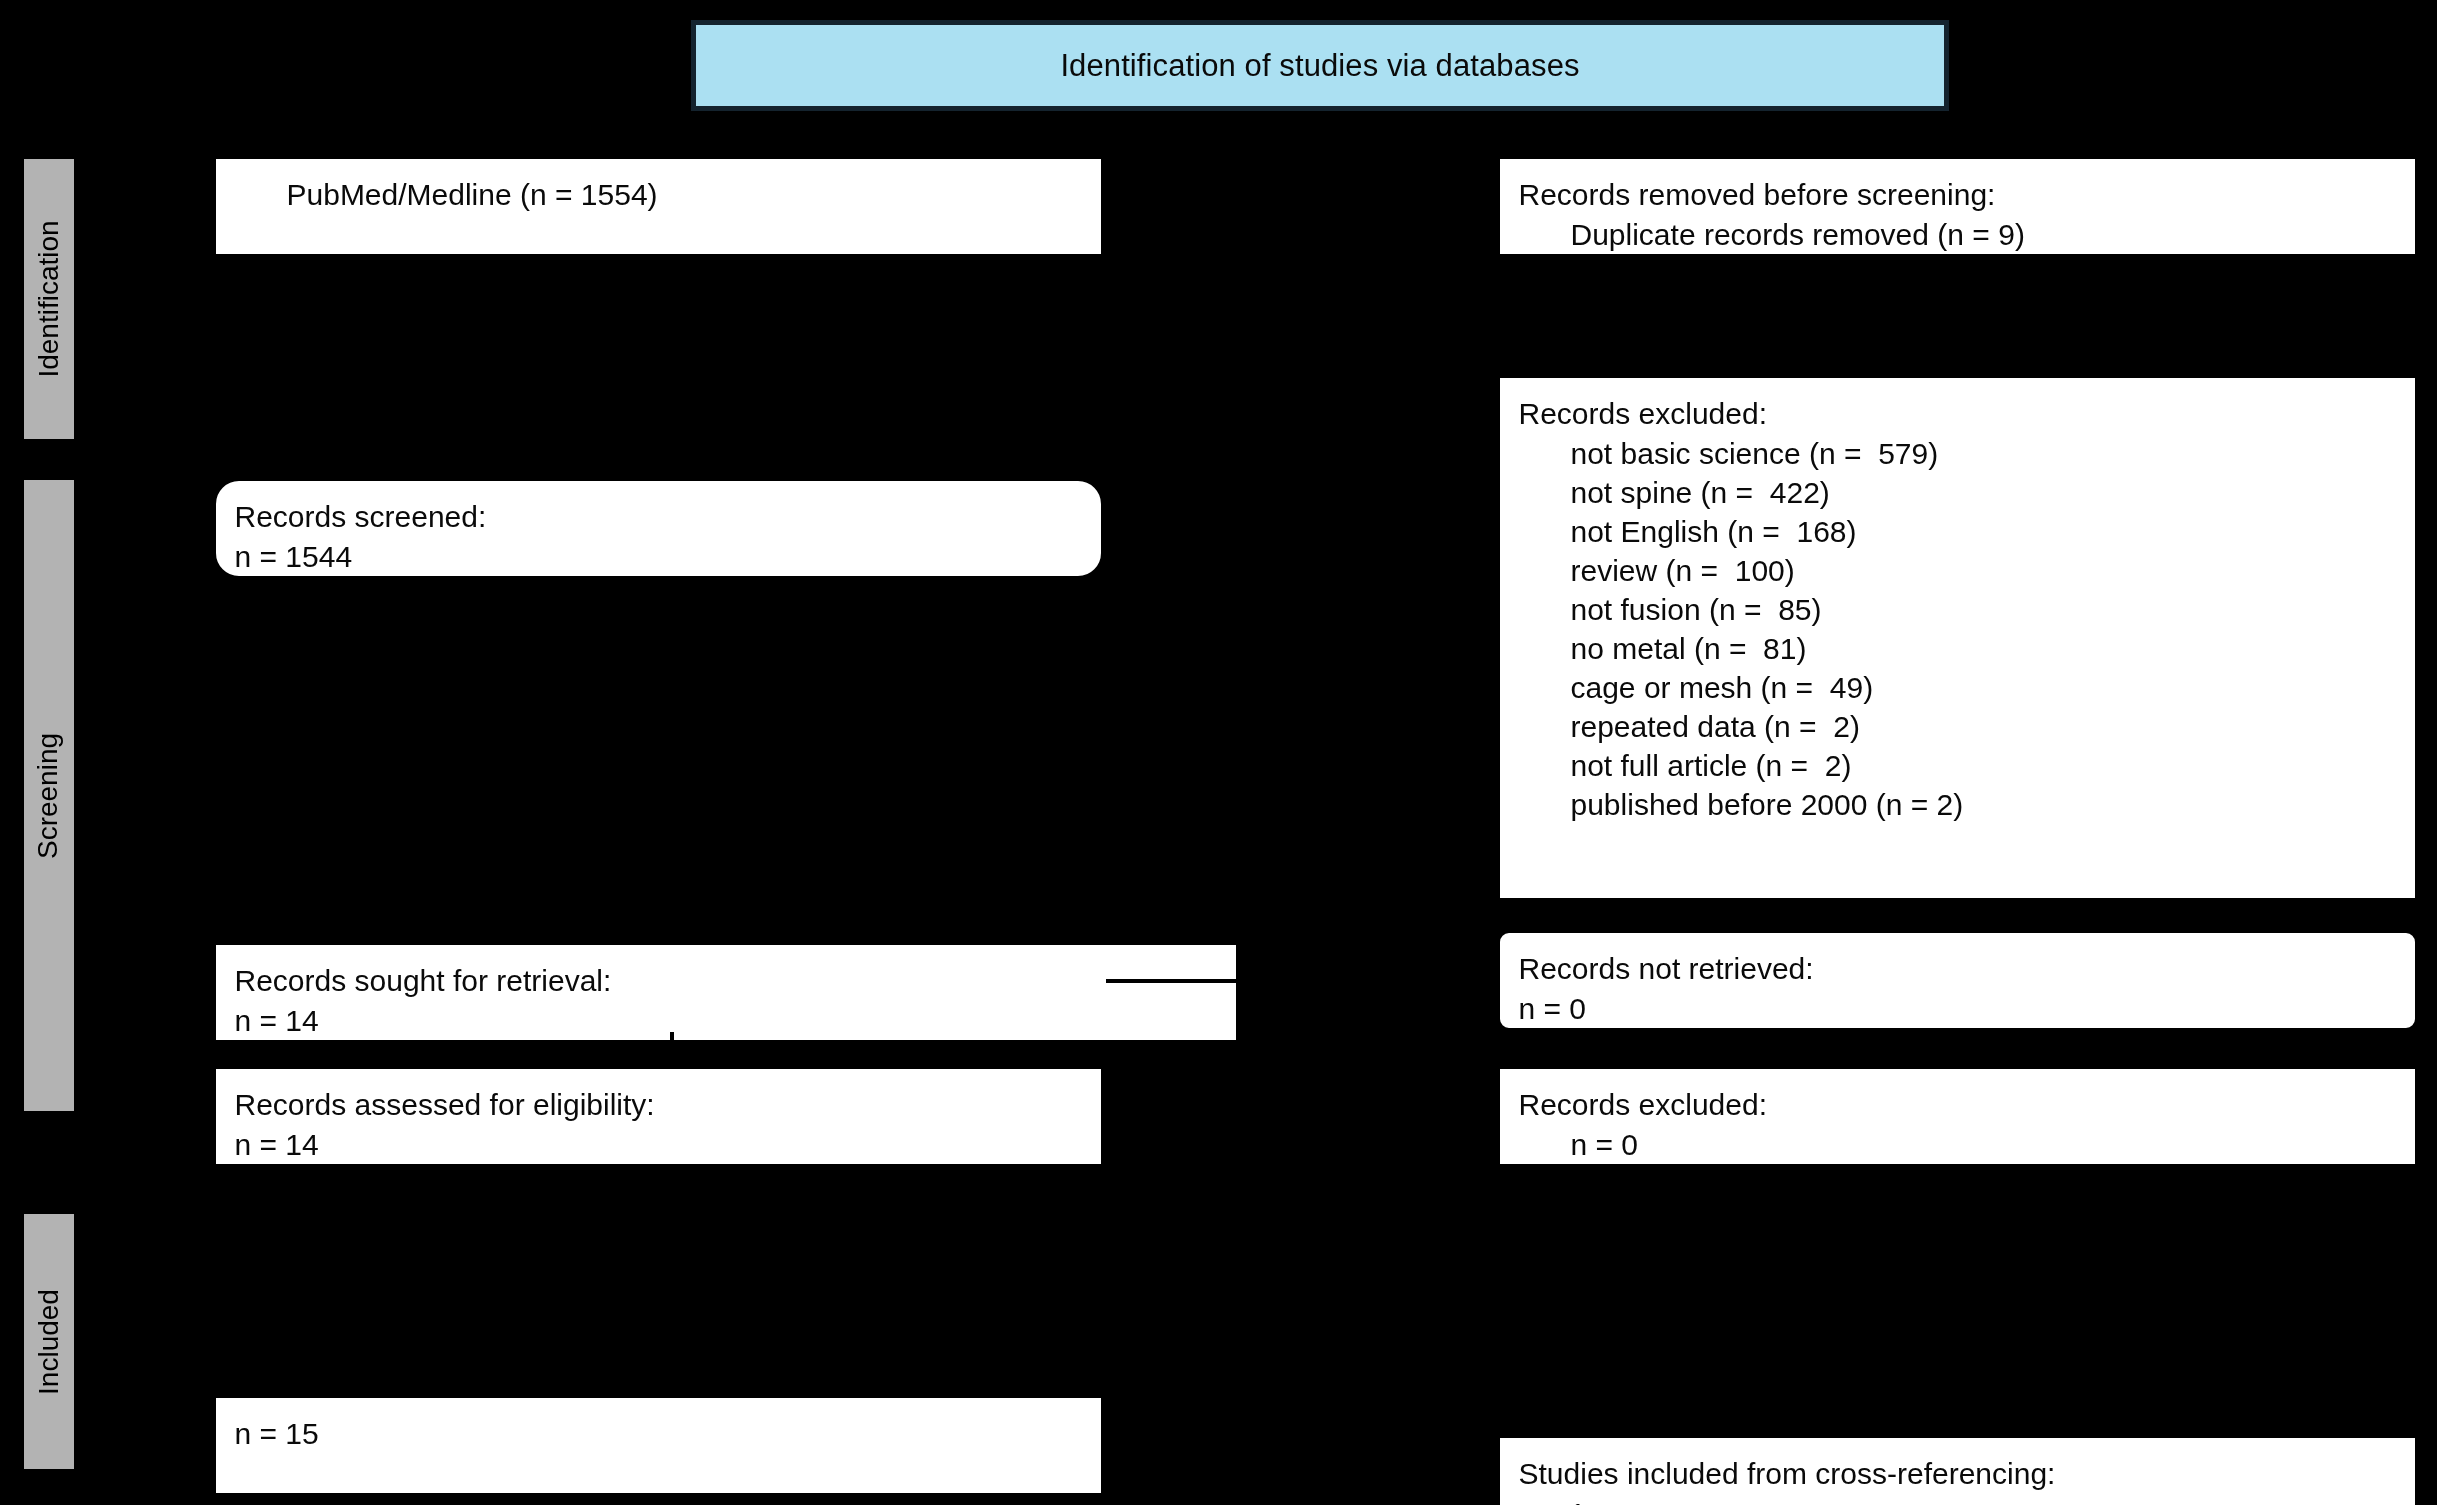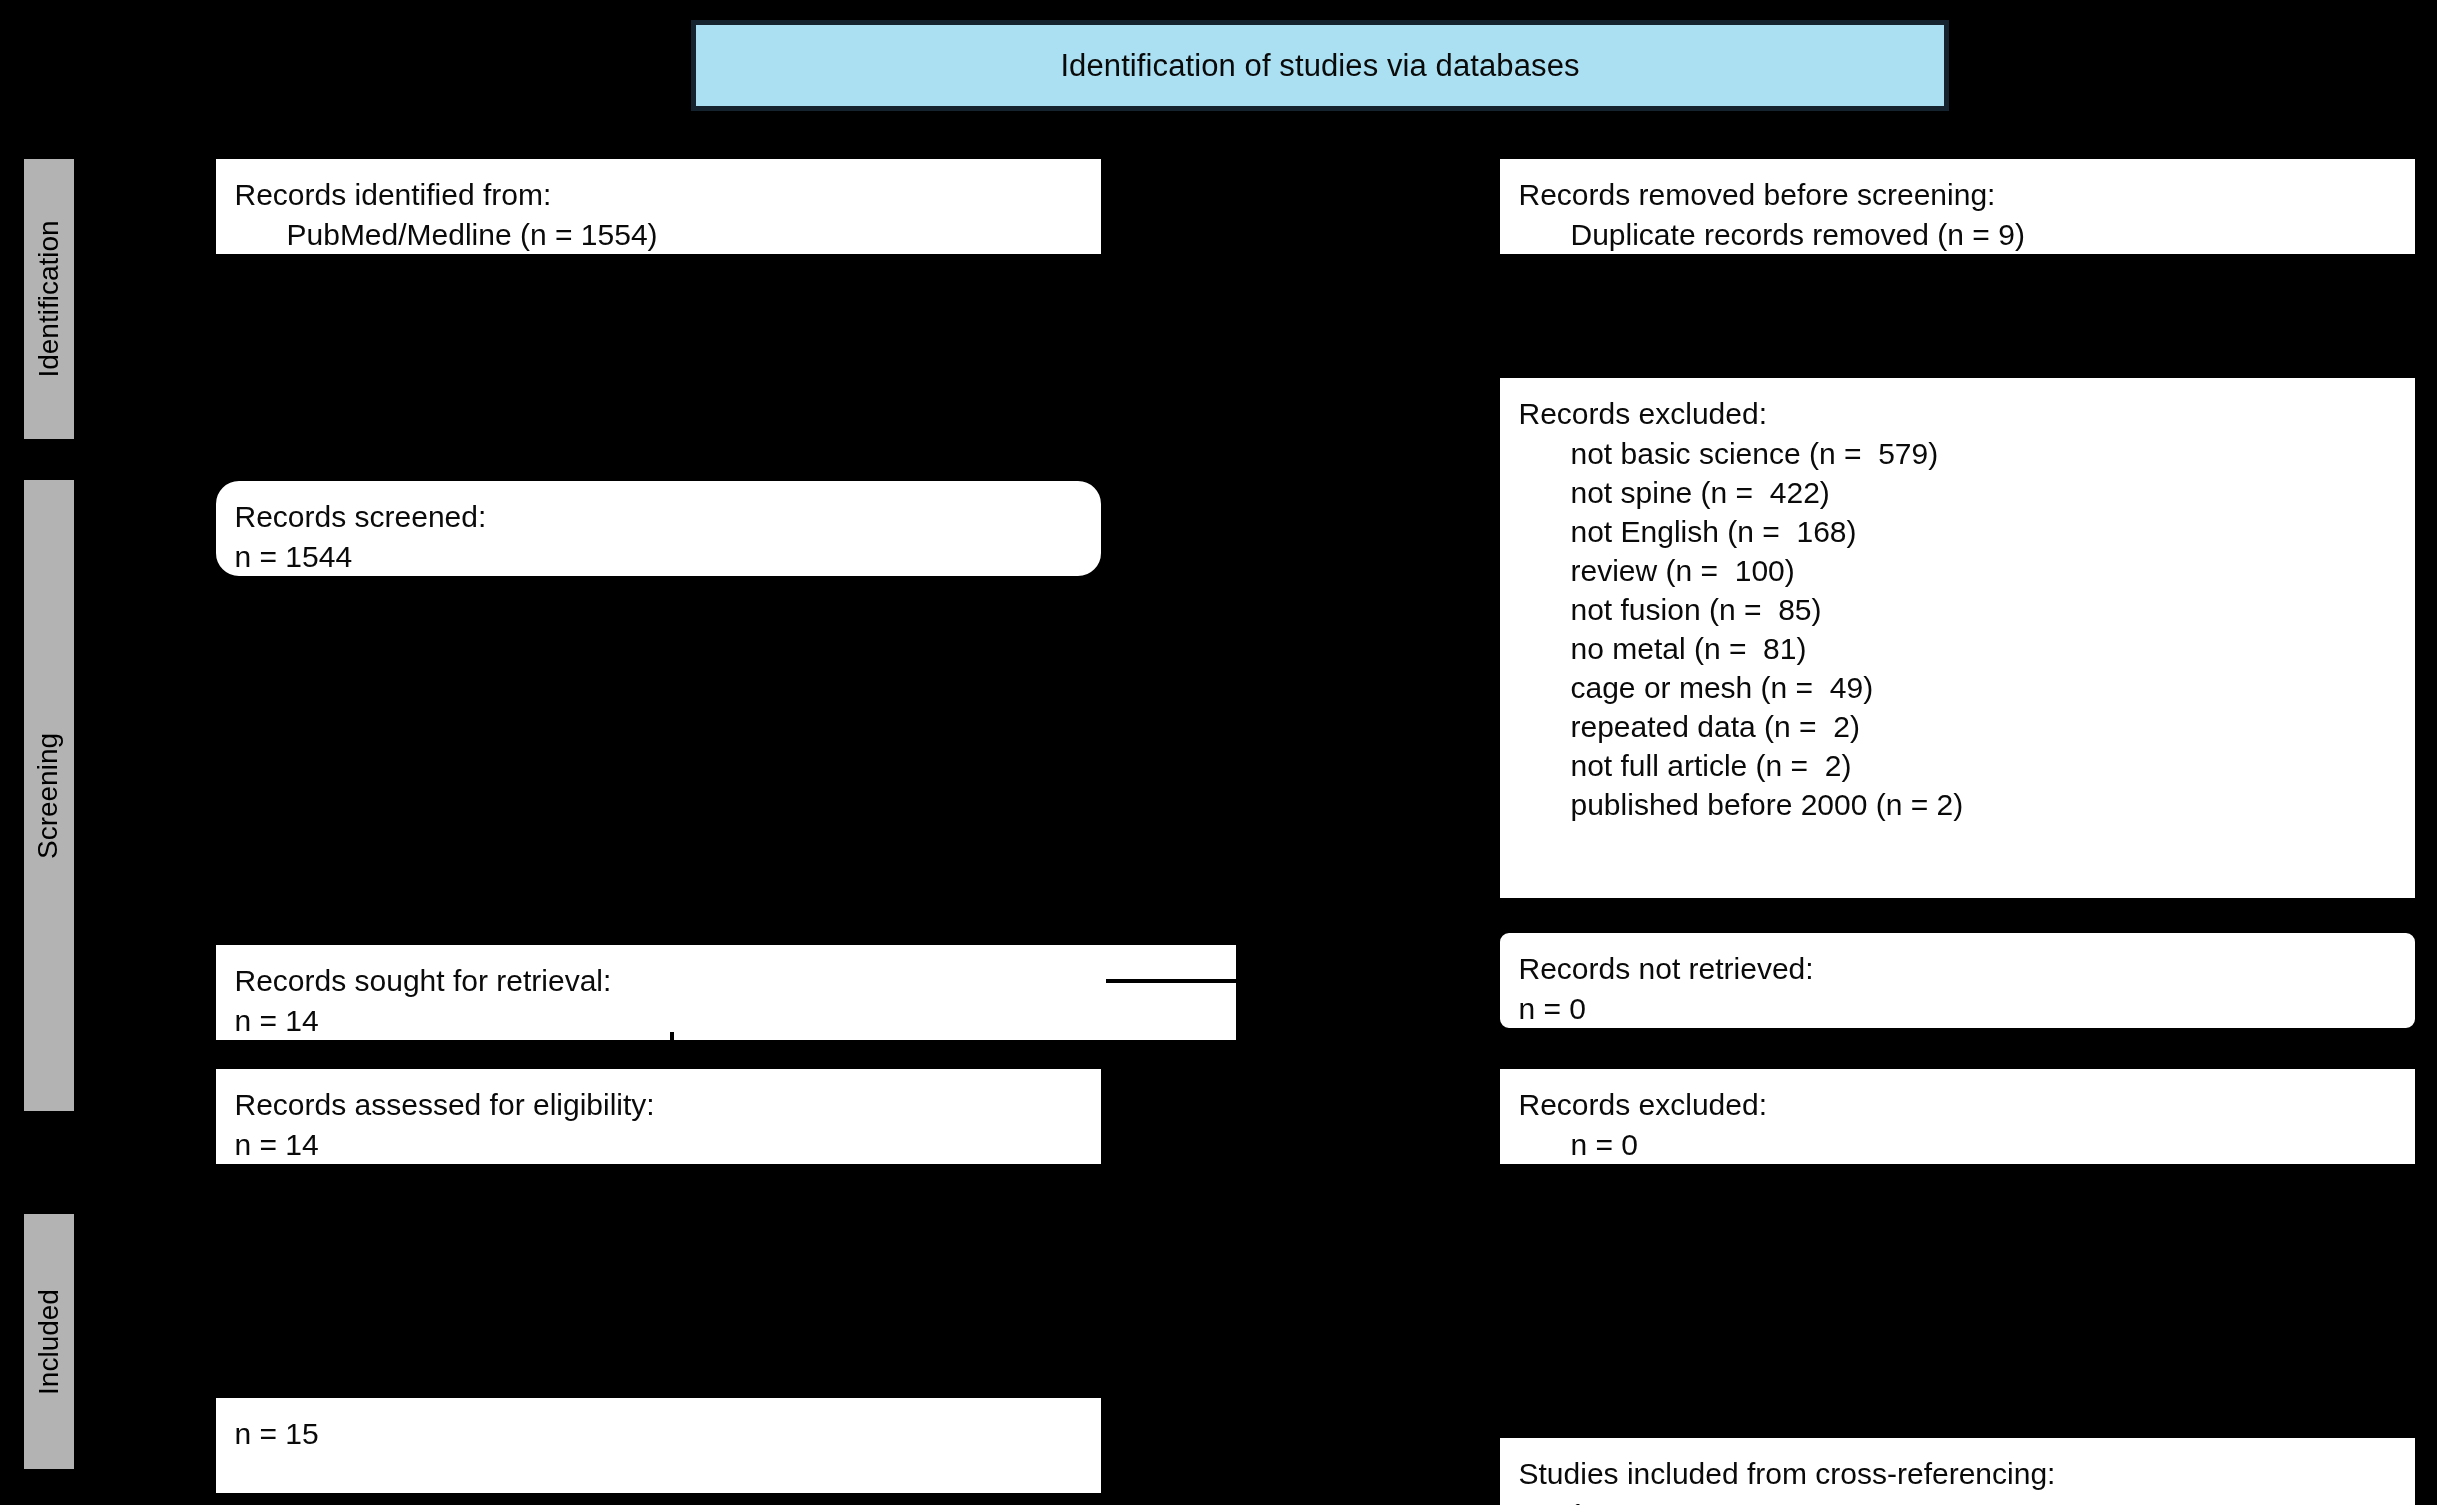--- a/index.html
+++ b/index.html
@@ -114,21 +114,20 @@
 
   <div class="abs stage-bar" style="left:18.5px; top:475px; width:60px; height:641px;">
     <span class="stage-label">Screening</span>
   </div>
 
   <div class="abs stage-bar" style="left:18.5px; top:1209px; width:60px; height:265px;">
     <span class="stage-label">Included</span>
   </div>
 
   <div class="abs flow-box" style="left:211px; top:154px; width:895px; height:105px;">
-    <div class="flow-line">Records identified from:</div>
     <div class="flow-line indent">PubMed/Medline (n = 1554)</div>
   </div>
 
   <div class="abs flow-box" style="left:211px; top:476px; width:895px; height:105px;border-radius:28px;">
     <div class="flow-line">Records screened:</div>
     <div class="flow-line">n = 1544</div>
   </div>
 
   <div class="abs flow-box" style="left:211px; top:928px; width:1030px; height:105px;margin-top:12px;">
     <div class="flow-line">Records sought for retrieval:</div>

